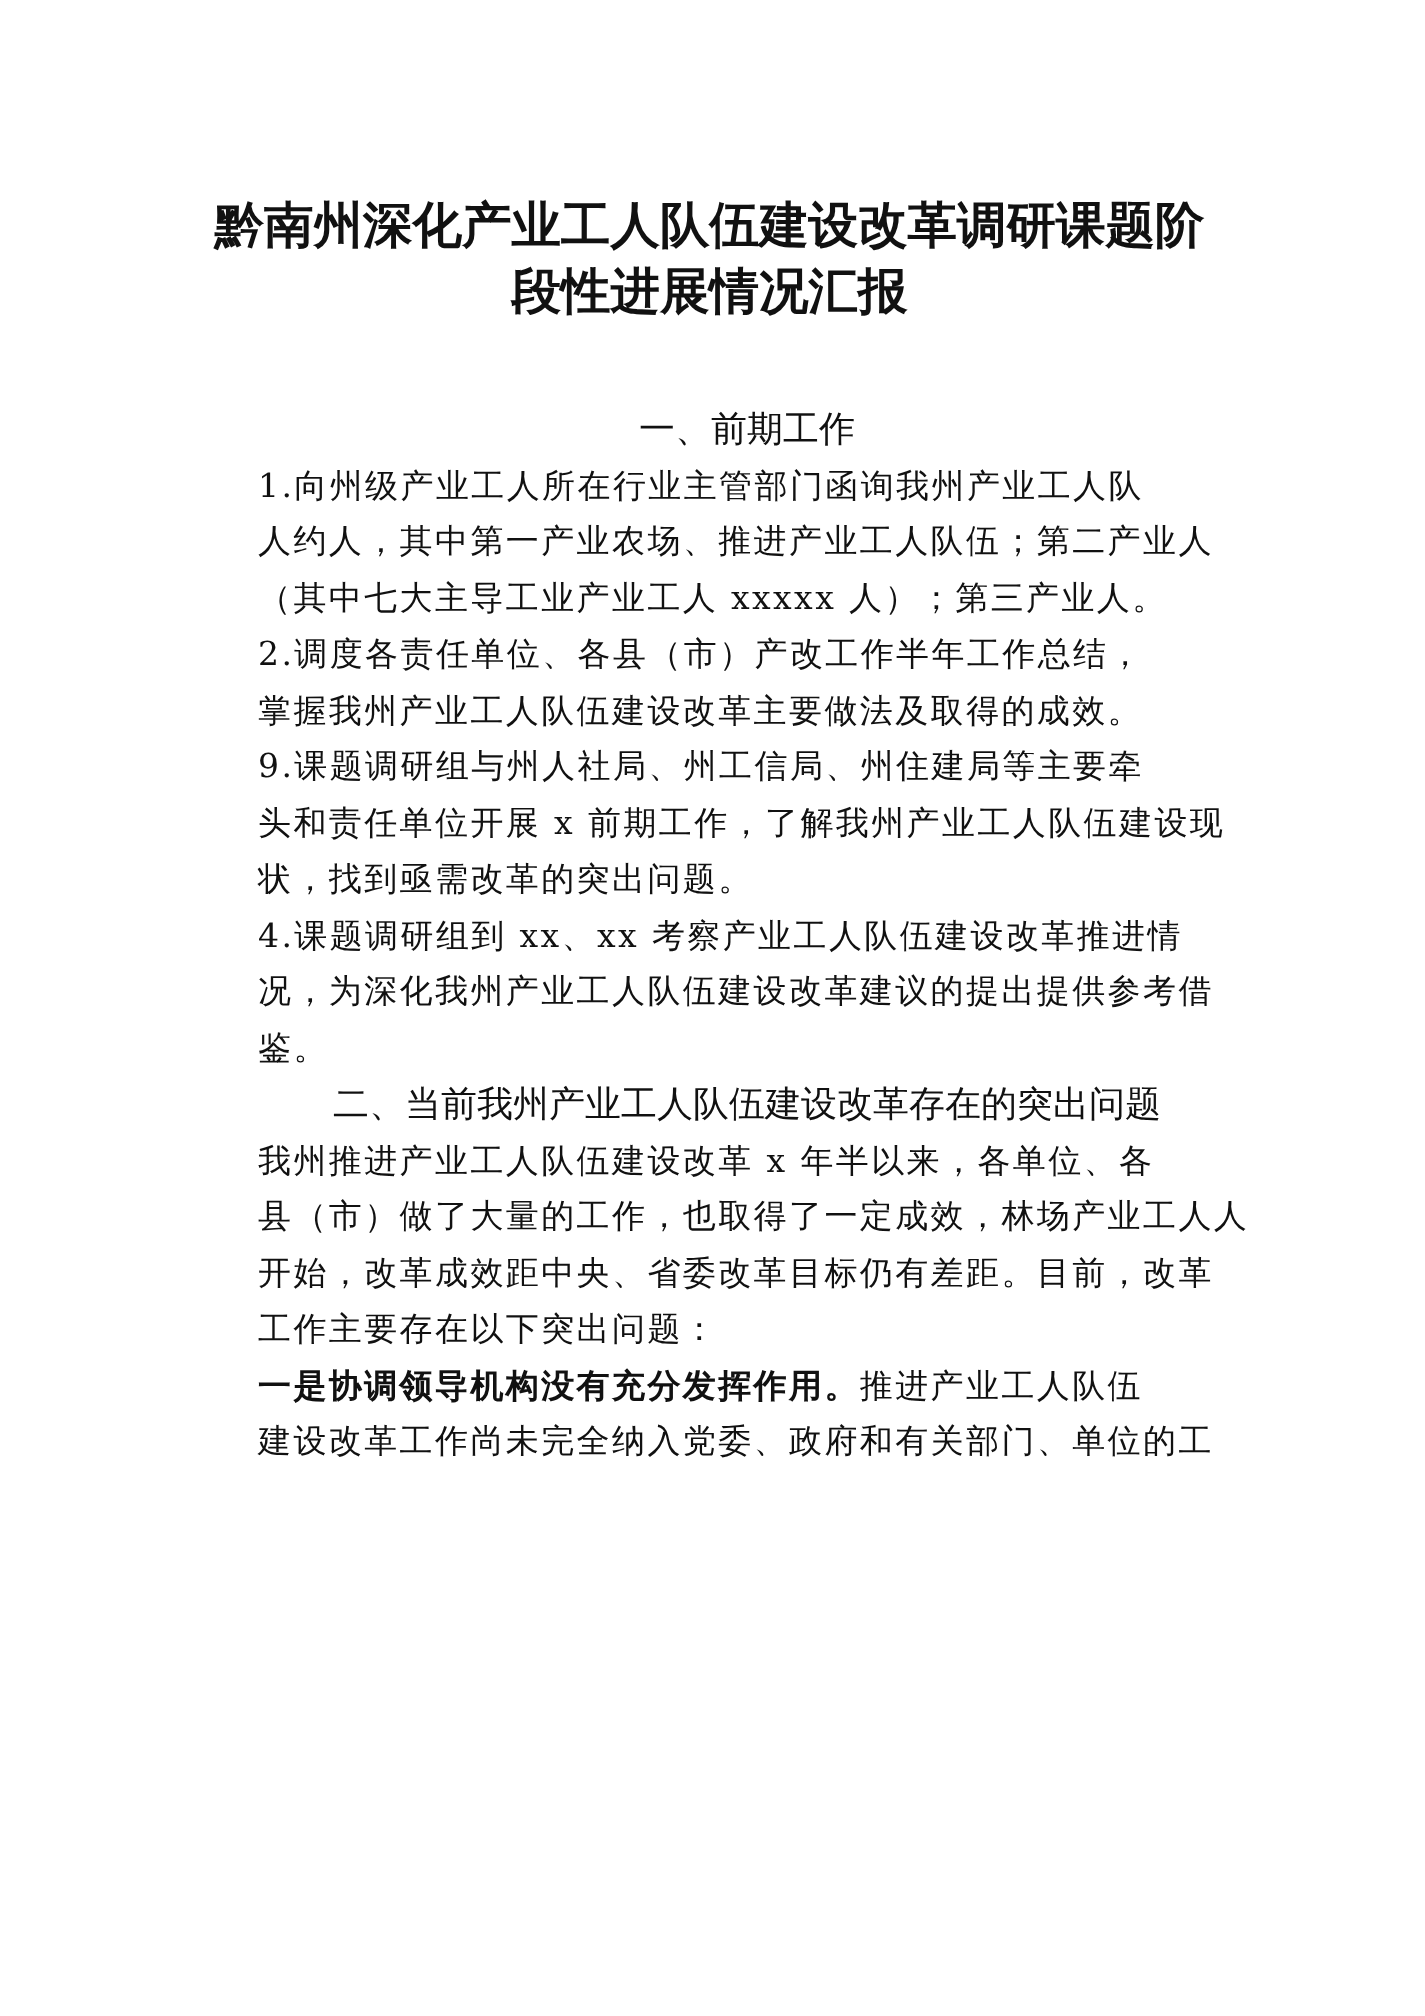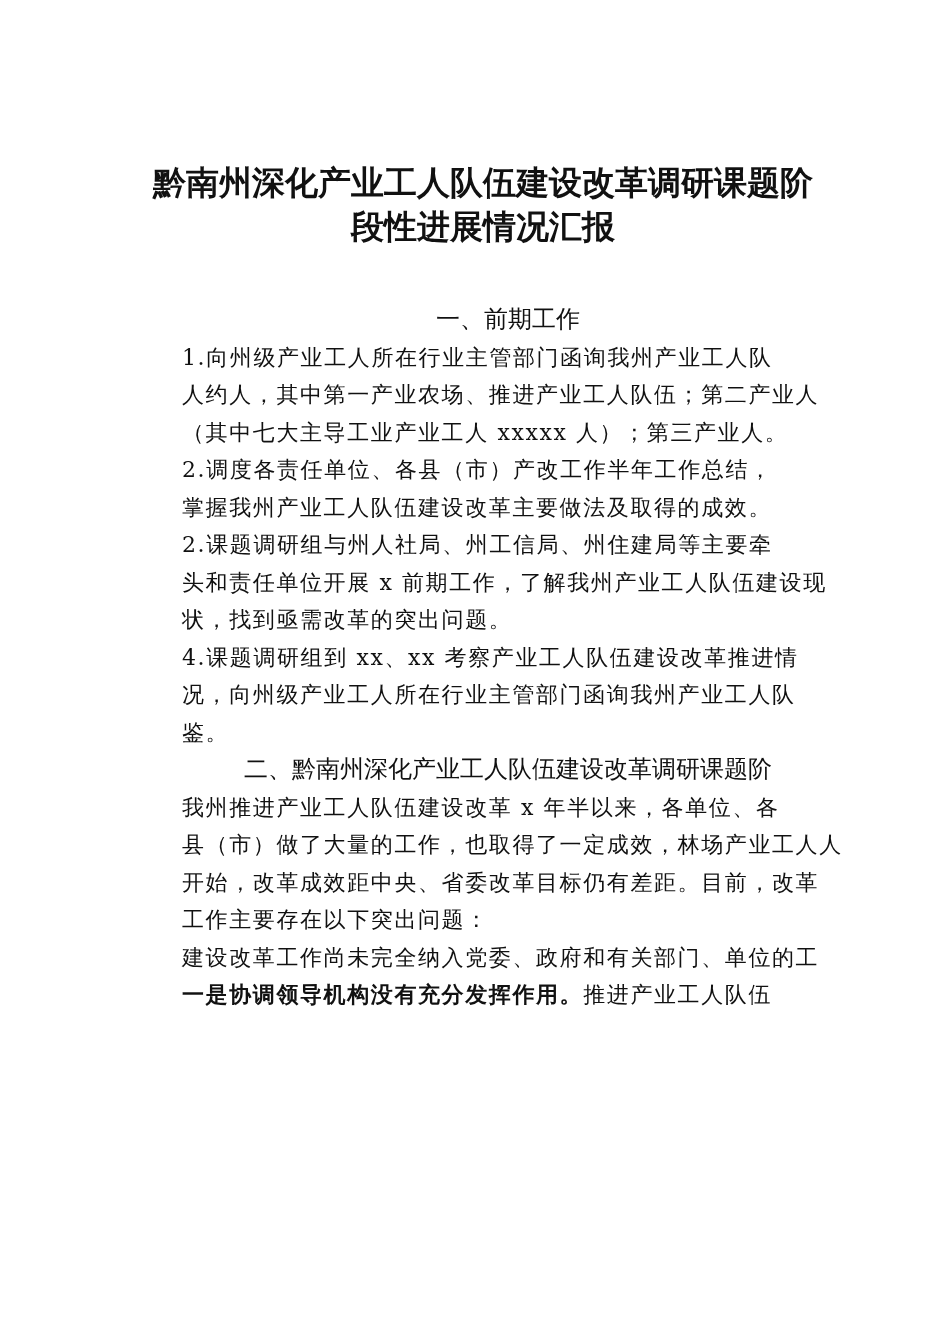--- a/index.html
+++ b/index.html
@@ -10,24 +10,23 @@
     body {
       width: 950px;
       height: 1344px;
       position: relative;
       overflow: hidden;
       font-family: "DejaVu Serif", "Liberation Serif", serif;
       color: #111111;
     }
     .page {
       position: absolute;
-      left: 132px;
+      left: 122px;
       top: 128px;
       width: 702px;
-      margin-top: 33px;
     }
     .title {
       font-family: "DejaVu Serif", "Liberation Serif", serif;
       font-weight: bold;
       font-size: 33px;
       line-height: 44px;
       text-align: center;
       letter-spacing: 0px;
       margin: 0;
       width: 702px;
@@ -84,38 +83,38 @@
     <span class="line">人约人，其中第一产业农场、推进产业工人队伍；第二产业人</span>
     <span class="line">（其中七大主导工业产业工人 xxxxx 人）；第三产业人。</span>
   </p>
 
   <p class="para">
     <span class="line">2.调度各责任单位、各县（市）产改工作半年工作总结，</span>
     <span class="line">掌握我州产业工人队伍建设改革主要做法及取得的成效。</span>
   </p>
 
   <p class="para">
-    <span class="line">2.课题调研组与州人社局、州工信局、州住建局等主要牵</span>
+    <span class="line">9.课题调研组与州人社局、州工信局、州住建局等主要牵</span>
     <span class="line">头和责任单位开展 x 前期工作，了解我州产业工人队伍建设现</span>
     <span class="line">状，找到亟需改革的突出问题。</span>
   </p>
 
   <p class="para">
     <span class="line">4.课题调研组到 xx、xx 考察产业工人队伍建设改革推进情</span>
-    <span class="line">况，向州级产业工人所在行业主管部门函询我州产业工人队</span>
+    <span class="line">况，为深化我州产业工人队伍建设改革建议的提出提供参考借</span>
     <span class="line">鉴。</span>
   </p>
 
-  <h2 class="section-heading">二、黔南州深化产业工人队伍建设改革调研课题阶</h2>
+  <h2 class="section-heading">二、当前我州产业工人队伍建设改革存在的突出问题</h2>
 
   <p class="para">
     <span class="line">我州推进产业工人队伍建设改革 x 年半以来，各单位、各</span>
     <span class="line">县（市）做了大量的工作，也取得了一定成效，林场产业工人人</span>
     <span class="line">开始，改革成效距中央、省委改革目标仍有差距。目前，改革</span>
     <span class="line">工作主要存在以下突出问题：</span>
   </p>
 
   <p class="para">
+    <span class="line"><span class="lead">一是协调领导机构没有充分发挥作用。</span><span>推进产业工人队伍</span></span>
     <span class="line">建设改革工作尚未完全纳入党委、政府和有关部门、单位的工</span>
-    <span class="line"><span class="lead">一是协调领导机构没有充分发挥作用。</span><span>推进产业工人队伍</span></span>
   </p>
 
 </div>
 
 </body></html>

